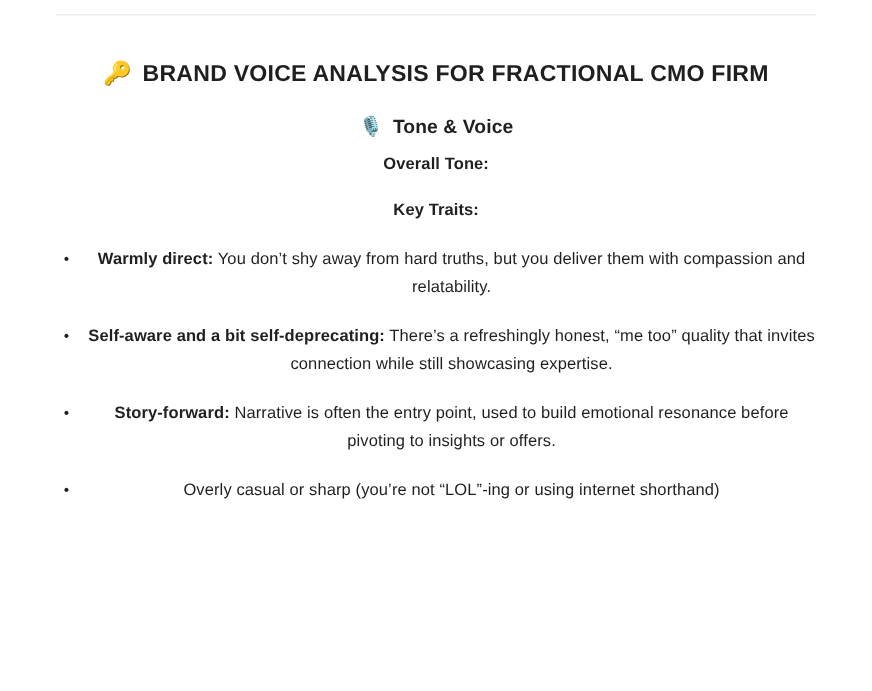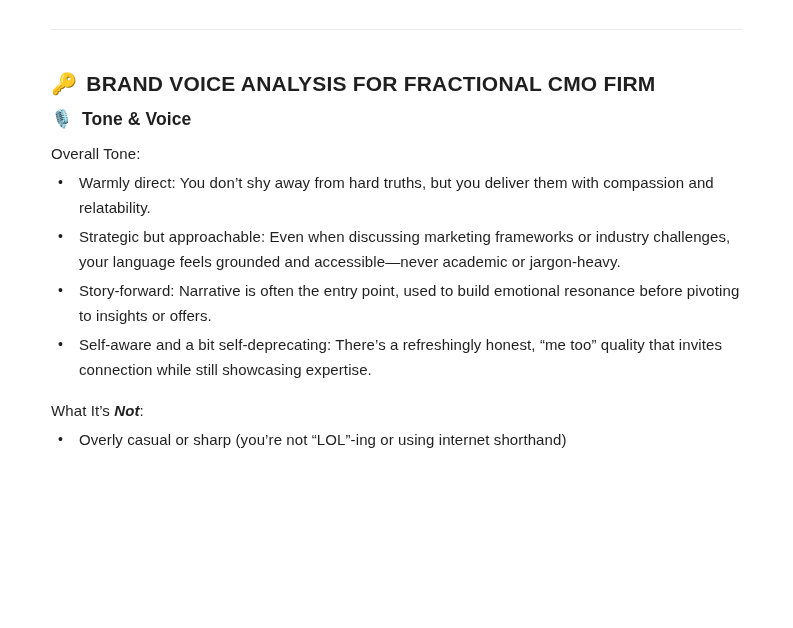--- a/index.html
+++ b/index.html
@@ -12,61 +12,62 @@
     width: 793px;
     height: 628px;
     overflow: hidden;
     font-family: "Liberation Sans", sans-serif;
     color: #1f1f1f;
     font-size: 15px;
     line-height: 25px;
     letter-spacing: 0.1px;
   }
   .content {
-    padding: 16px 51px;
+    padding: 0 51px;
+    text-align: center;
   }
   .divider {
     border: none;
     border-top: 1px solid #e9e9e9;
     margin: 13px 0 0 0;
   }
   h1.doc-title {
     font-size: 21px;
     line-height: 28px;
     font-weight: 700;
     margin: 40px 0 0 0;
     letter-spacing: 0.2px;
   }
   h2.section-title {
     font-size: 17.5px;
     line-height: 25px;
     font-weight: 700;
-    margin: 9px 0 0 0;
+    margin: 21px 0 0 0;
   }
   .emoji {
     font-style: normal;
     margin-right: 9px;
   }
   p.para {
     margin: 9px 0 0 0;
   }
   p.label-para {
     margin: 16px 0 0 0;
   }
-  .b { font-weight: 400; }
+  .b { font-weight: 700; }
   .bi { font-weight: 700; font-style: italic; }
   ul.bullets {
     list-style: none;
     margin: 0;
     padding: 0 0 0 28px;
   }
   ul.bullets.gap-top { margin-top: 4px; }
   ul.bullets li {
     position: relative;
-    margin: 4px 0;
+    margin: 20px 0;
   }
   ul.bullets li::before {
     content: "\2022";
     position: absolute;
     left: -21px;
     top: 0;
     color: #1f1f1f;
     font-size: 14px;
   }
 </style>
@@ -76,27 +77,26 @@
 <div class="content">
 
   <hr class="divider">
 
   <h1 class="doc-title"><span class="emoji">🔑</span><span>BRAND VOICE ANALYSIS FOR FRACTIONAL CMO FIRM</span></h1>
 
   <h2 class="section-title"><span class="emoji">🎙️</span><span>Tone &amp; Voice</span></h2>
 
   <p class="para"><span class="b">Overall Tone:</span><br></p>
 
+  <p class="label-para"><span class="b">Key Traits:</span></p>
 
   <ul class="bullets gap-top">
     <li><span class="b">Warmly direct:</span> <span>You don’t shy away from hard truths, but you deliver them with compassion and relatability.</span></li>
-    <li><span class="b">Strategic but approachable:</span> <span>Even when discussing marketing frameworks or industry challenges, your language feels grounded and accessible—never academic or jargon-heavy.</span></li>
+    <li><span class="b">Self-aware and a bit self-deprecating:</span> <span>There’s a refreshingly honest, “me too” quality that invites connection while still showcasing expertise.</span></li>
     <li><span class="b">Story-forward:</span> <span>Narrative is often the entry point, used to build emotional resonance before pivoting to insights or offers.</span></li>
-    <li><span class="b">Self-aware and a bit self-deprecating:</span> <span>There’s a refreshingly honest, “me too” quality that invites connection while still showcasing expertise.</span></li>
   </ul>
 
-  <p class="label-para"><span class="b">What It’s </span><span class="bi">Not</span><span class="b">:</span></p>
 
   <ul class="bullets gap-top">
     <li><span>Overly casual or sharp (you’re not “LOL”-ing or using internet shorthand)</span></li>
   </ul>
 
 </div>
 
 </body></html>

